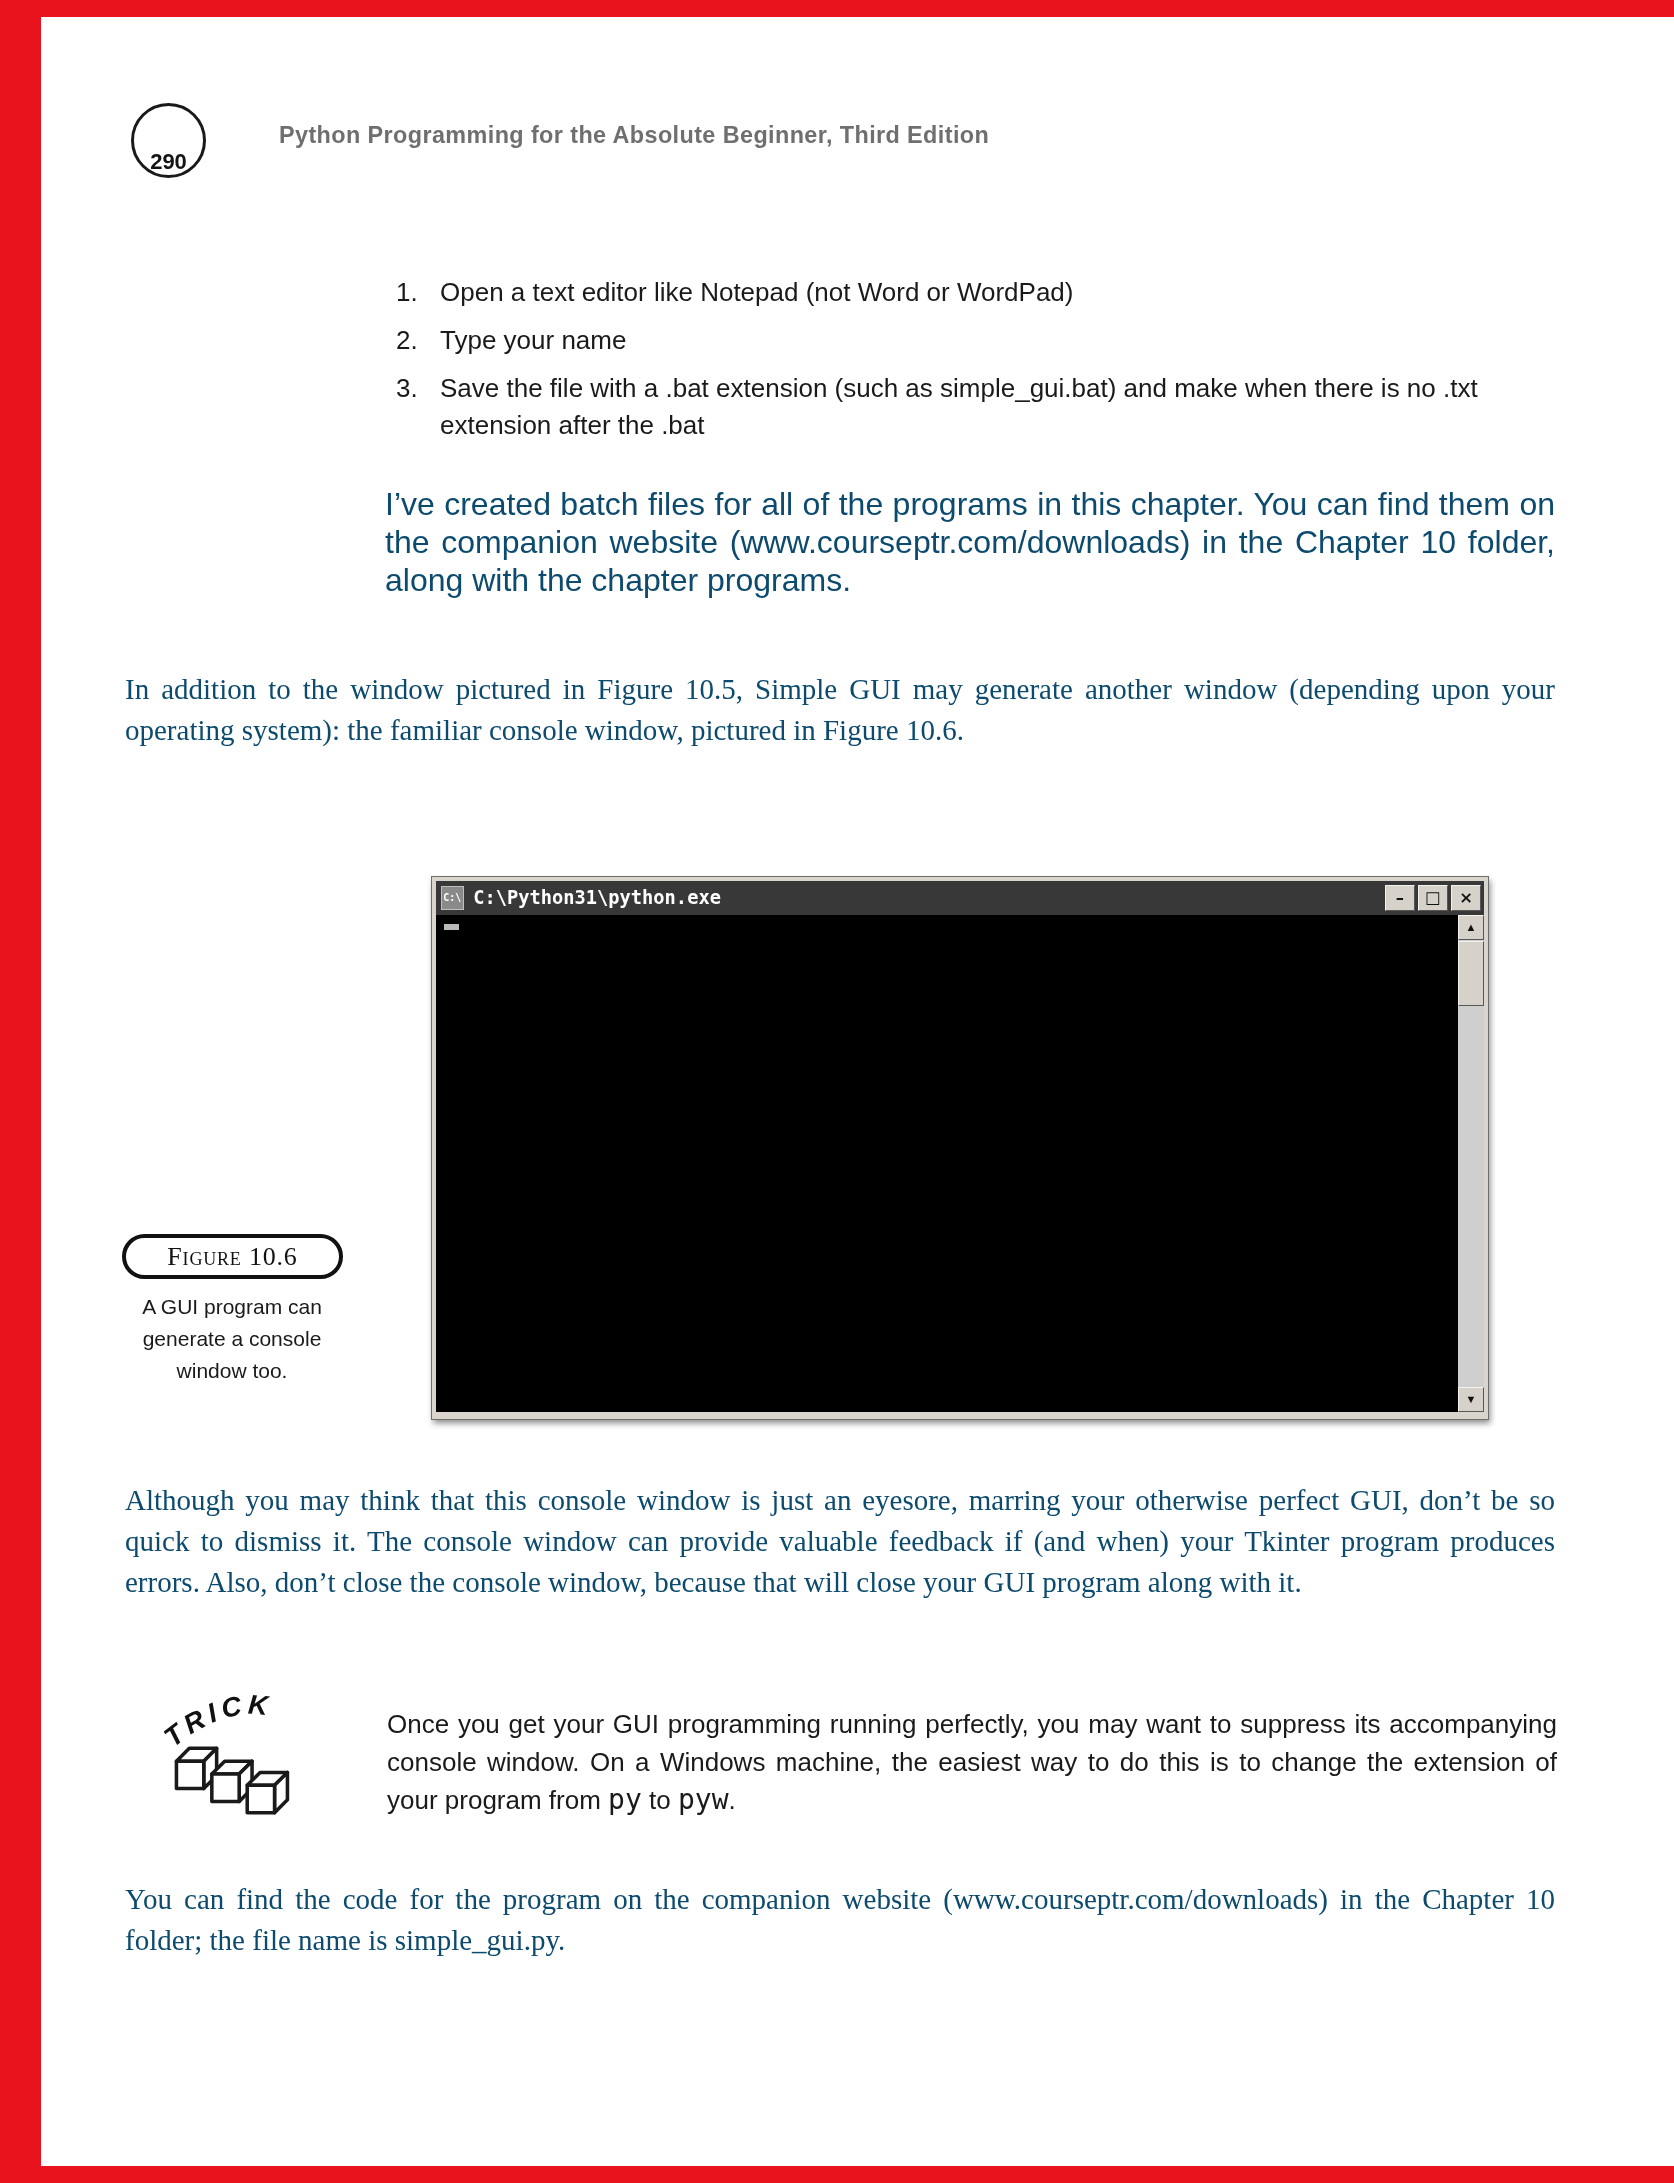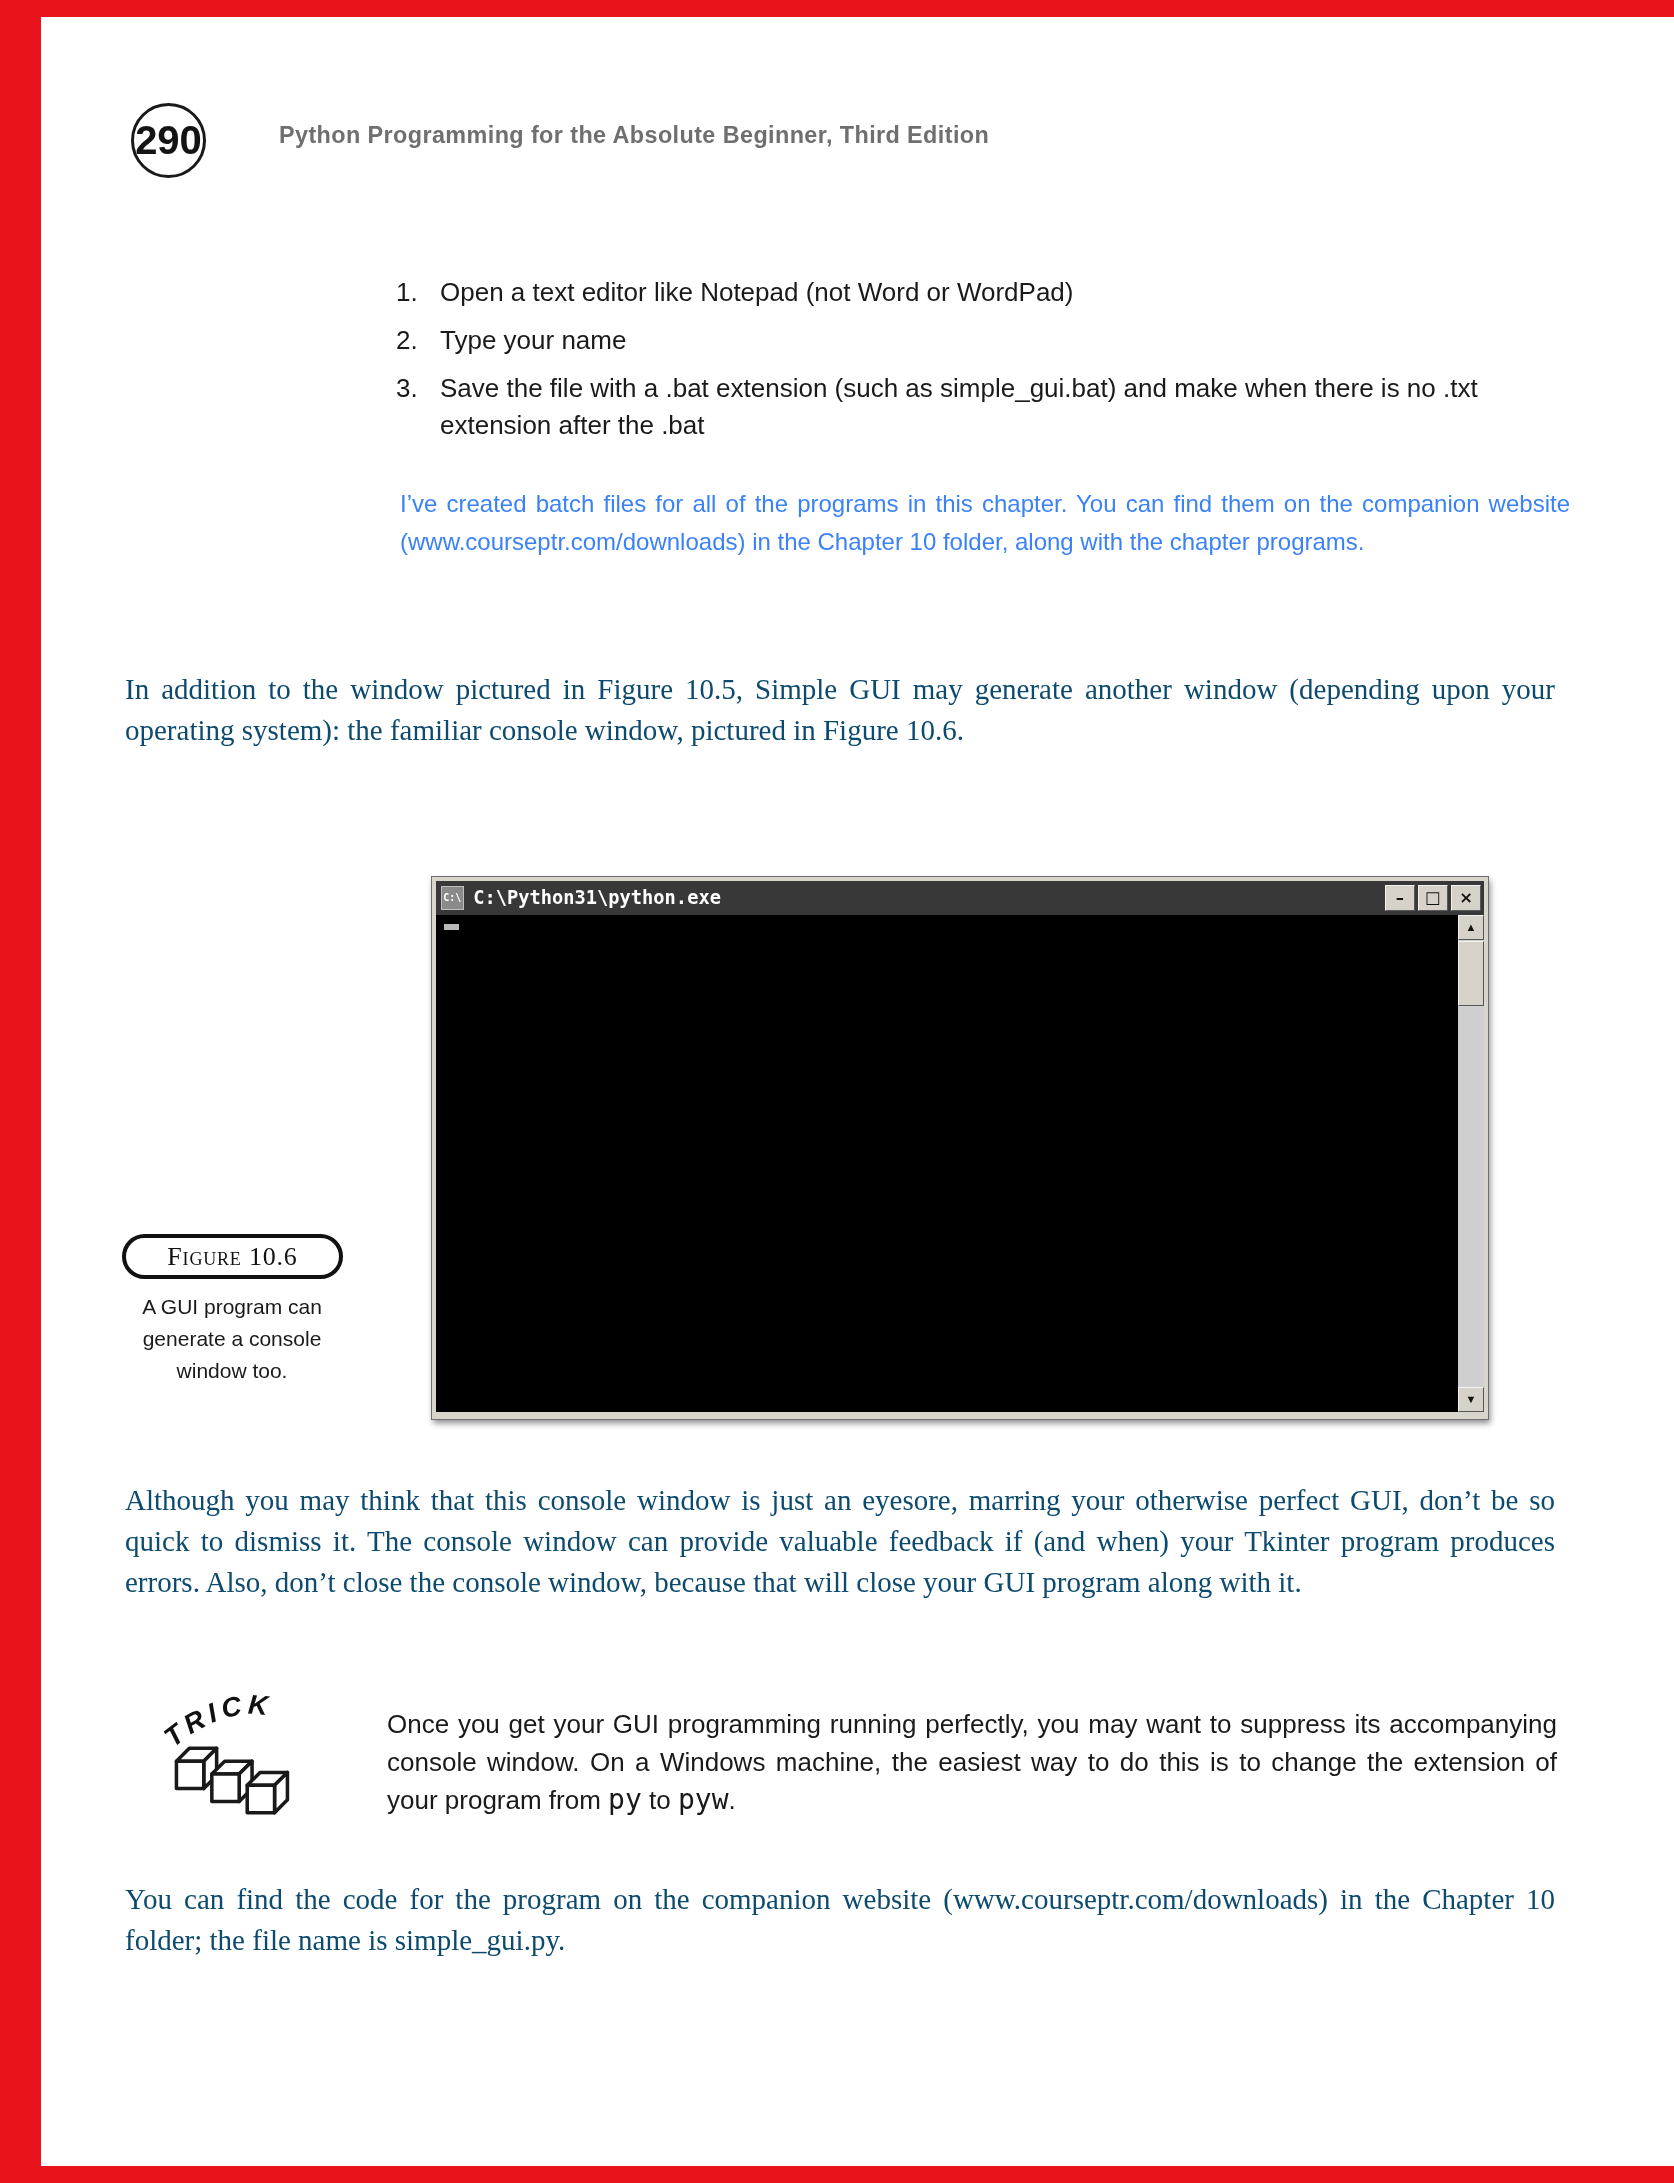--- a/index.html
+++ b/index.html
@@ -14,44 +14,44 @@
   
   .red-bar{position:absolute;background:#e8131c;}
   .red-top{top:0;left:0;width:1675px;height:17px;}
   .red-left{top:0;left:0;width:41px;height:2183px;}
   .red-bottom{left:0;top:2166px;width:1675px;height:17px;}
 
   
   .page-badge{
     position:absolute;left:131px;top:103px;width:75px;height:75px;
     border:3.9px solid #1a1a1a;border-radius:50%;
-    display:flex;align-items:center;justify-content:center;
-    font-family:"Liberation Sans", sans-serif;font-weight:bold;font-size:40px;
+    display:flex;align-items:flex-end;justify-content:center;
+    font-family:"Liberation Sans", sans-serif;font-weight:bold;font-size:22px;
     background:#fff;box-sizing:border-box;
   }
   .header-title{
     position:absolute;left:279px;top:122px;
     font-family:"Liberation Sans", sans-serif;font-weight:bold;
     font-size:23.4px;color:#6f6f6f;letter-spacing:0.4px;
   }
 
   
   .steps{
     position:absolute;left:396px;top:274px;width:1115px;
     font-family:"Liberation Sans", sans-serif;font-size:26px;line-height:37px;color:#1a1a1a;
   }
   .step{display:flex;margin-bottom:11px;}
   .step-num{width:44px;flex:0 0 44px;}
   .step-text{flex:1;}
 
   
   .note{
-    position:absolute;left:400px;top:485px;width:1170px;
-    font-family:"Liberation Sans", sans-serif;font-size:24px;line-height:38px;
-    text-align:justify;color:#3b82f6;
+    position:absolute;left:385px;top:485px;width:1170px;
+    font-family:"Liberation Sans", sans-serif;font-size:32px;line-height:38px;
+    text-align:justify;color:#0c4a6e;
   }
 
   
   .body-para{
     position:absolute;left:125px;width:1430px;
     font-size:29px;line-height:41px;text-align:justify;color:#0c4a6e;
   }
   .para1{top:669px;}
   .para2{top:1480px;}
   .para3{top:1879px;}

